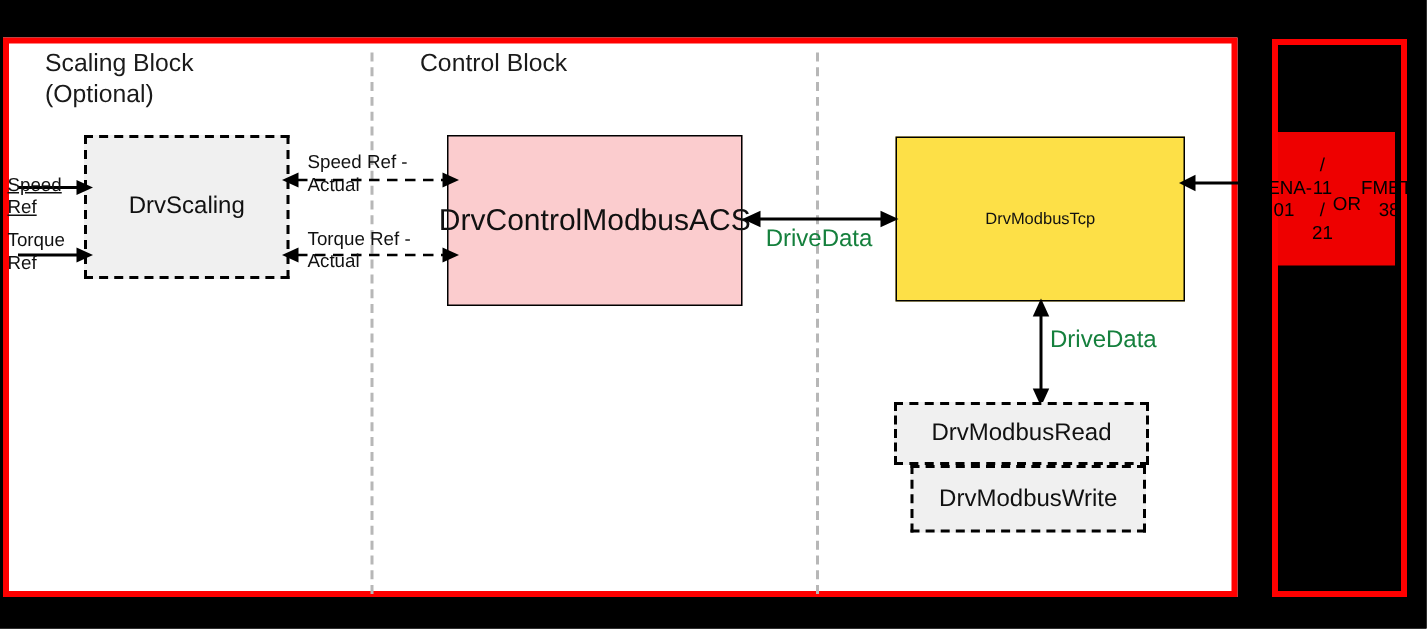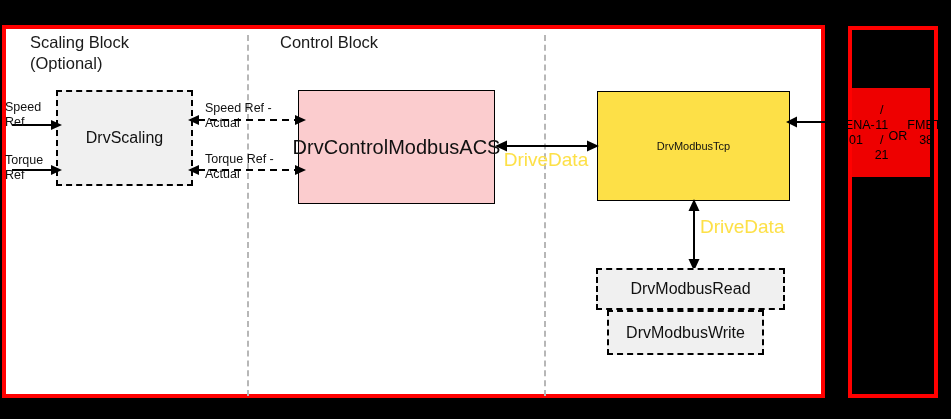--- a/index.html
+++ b/index.html
@@ -108,21 +108,21 @@
     background: #fbccce;
     font-size: 20px;
   }
   #block-modbustcp {
     left: 597px; top: 91px; width: 193px; height: 110px;
     background: #fde047;
     font-size: 11px;
     font-weight: normal;
   }
   #block-modbusread {
-    left: 596px; top: 268px; width: 189px; height: 42px;
+    left: 596px; top: 268px; width: 170px; height: 42px;
     font-size: 16px;
     z-index: 3;
   }
   #block-modbuswrite {
     left: 607px; top: 310px; width: 157px; height: 45px;
     font-size: 16px;
     z-index: 2;
   }
 
   
@@ -130,29 +130,29 @@
   .conn svg { display: block; overflow: visible; }
 
   
   .edge-label {
     position: absolute;
     color: #111111;
     font-size: 12.5px;
     line-height: 15px;
     white-space: pre-line;
   }
-  #label-speed-ref   { left: 5px;   top: 100px; }
+  #label-speed-ref   { left: 5px;   top: 116px; text-decoration: underline; }
   #label-torque-ref  { left: 5px;   top: 153px; }
   #label-speed-act   { left: 205px; top: 101px; }
   #label-torque-act  { left: 205px; top: 152px; }
 
   .edge-label-c {
     position: absolute;
-    color: #fde047;
-    font-size: 19px;
+    color: #15803d;
+    font-size: 16px;
     line-height: 16px;
     text-align: center;
   }
   #label-drivedata-h { left: 498px; top: 152px; width: 96px; }
   #label-drivedata-v { left: 700px; top: 219px; width: 92px; text-align: left; }
 </style>
 </head>
 <body>
 
 <div id="stage">

